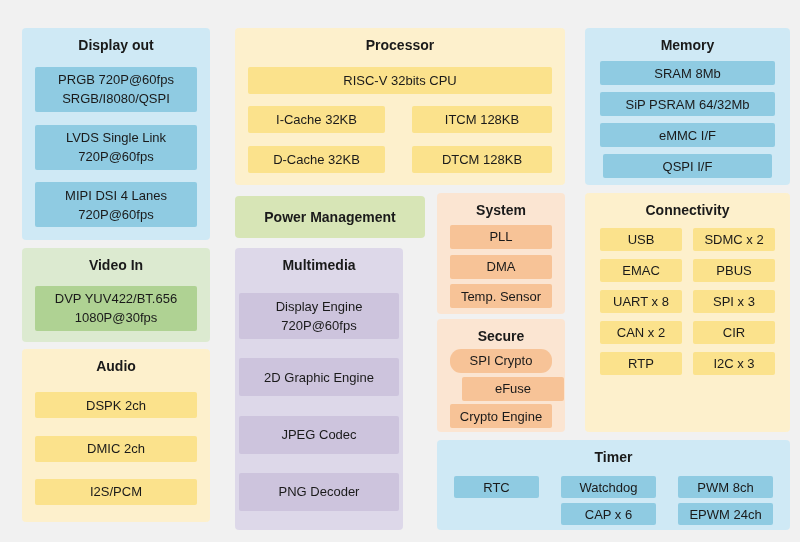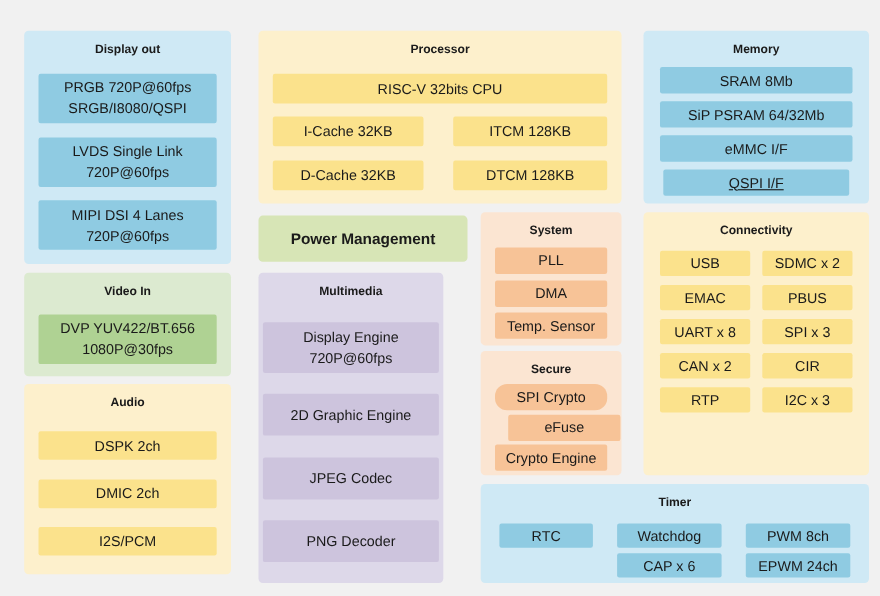--- a/index.html
+++ b/index.html
@@ -27,21 +27,21 @@
   .p-peach  { background:var(--peach-panel,#fbe5d2); }
 
   .b-blue   { background:var(--blue-box,#8fcbe2); }
   .b-green  { background:var(--green-box,#afd293); }
   .b-yellow { background:var(--yellow-box,#fbe28c); }
   .b-purple { background:var(--purple-box,#cdc4dd); }
   .b-orange { background:var(--orange-box,#f7c397); }
   .b-pm     { background:var(--pm-green,#d7e5b6); }
 
   .title {
-    font-size:11px; font-weight:700; line-height:17px;
+    font-size:14px; font-weight:700; line-height:17px;
     text-align:center; padding-top:9px; width:100%;
     flex:0 0 auto;
   }
   .stack {
     flex:1 1 auto; width:100%;
     display:flex; flex-direction:column;
     align-items:center; justify-content:space-evenly;
   }
   .box {
     display:flex; flex-direction:column;
@@ -165,21 +165,21 @@
       <div class="box b-orange" style="width:102px;height:24px;">Crypto Engine</div>
     </div>
   </section>
 
   <section class="panel p-blue" style="left:585px;top:28px;width:205px;height:157px;">
     <div class="title">Memory</div>
     <div class="stack">
       <div class="box b-blue" style="width:175px;height:24px;">SRAM 8Mb</div>
       <div class="box b-blue" style="width:175px;height:24px;">SiP PSRAM 64/32Mb</div>
       <div class="box b-blue" style="width:175px;height:24px;">eMMC I/F</div>
-      <div class="box b-blue" style="width:169px;height:24px;text-decoration:underline;">QSPI I/F</div>
+      <div class="box b-blue" style="width:169px;height:24px;">QSPI I/F</div>
     </div>
   </section>
 
   <section class="panel p-cream" style="left:585px;top:193px;width:205px;height:239px;">
     <div class="title">Connectivity</div>
     <div class="cstack">
       <div class="crow">
         <div class="box b-yellow cbox">USB</div>
         <div class="box b-yellow cbox">SDMC x 2</div>
       </div>

